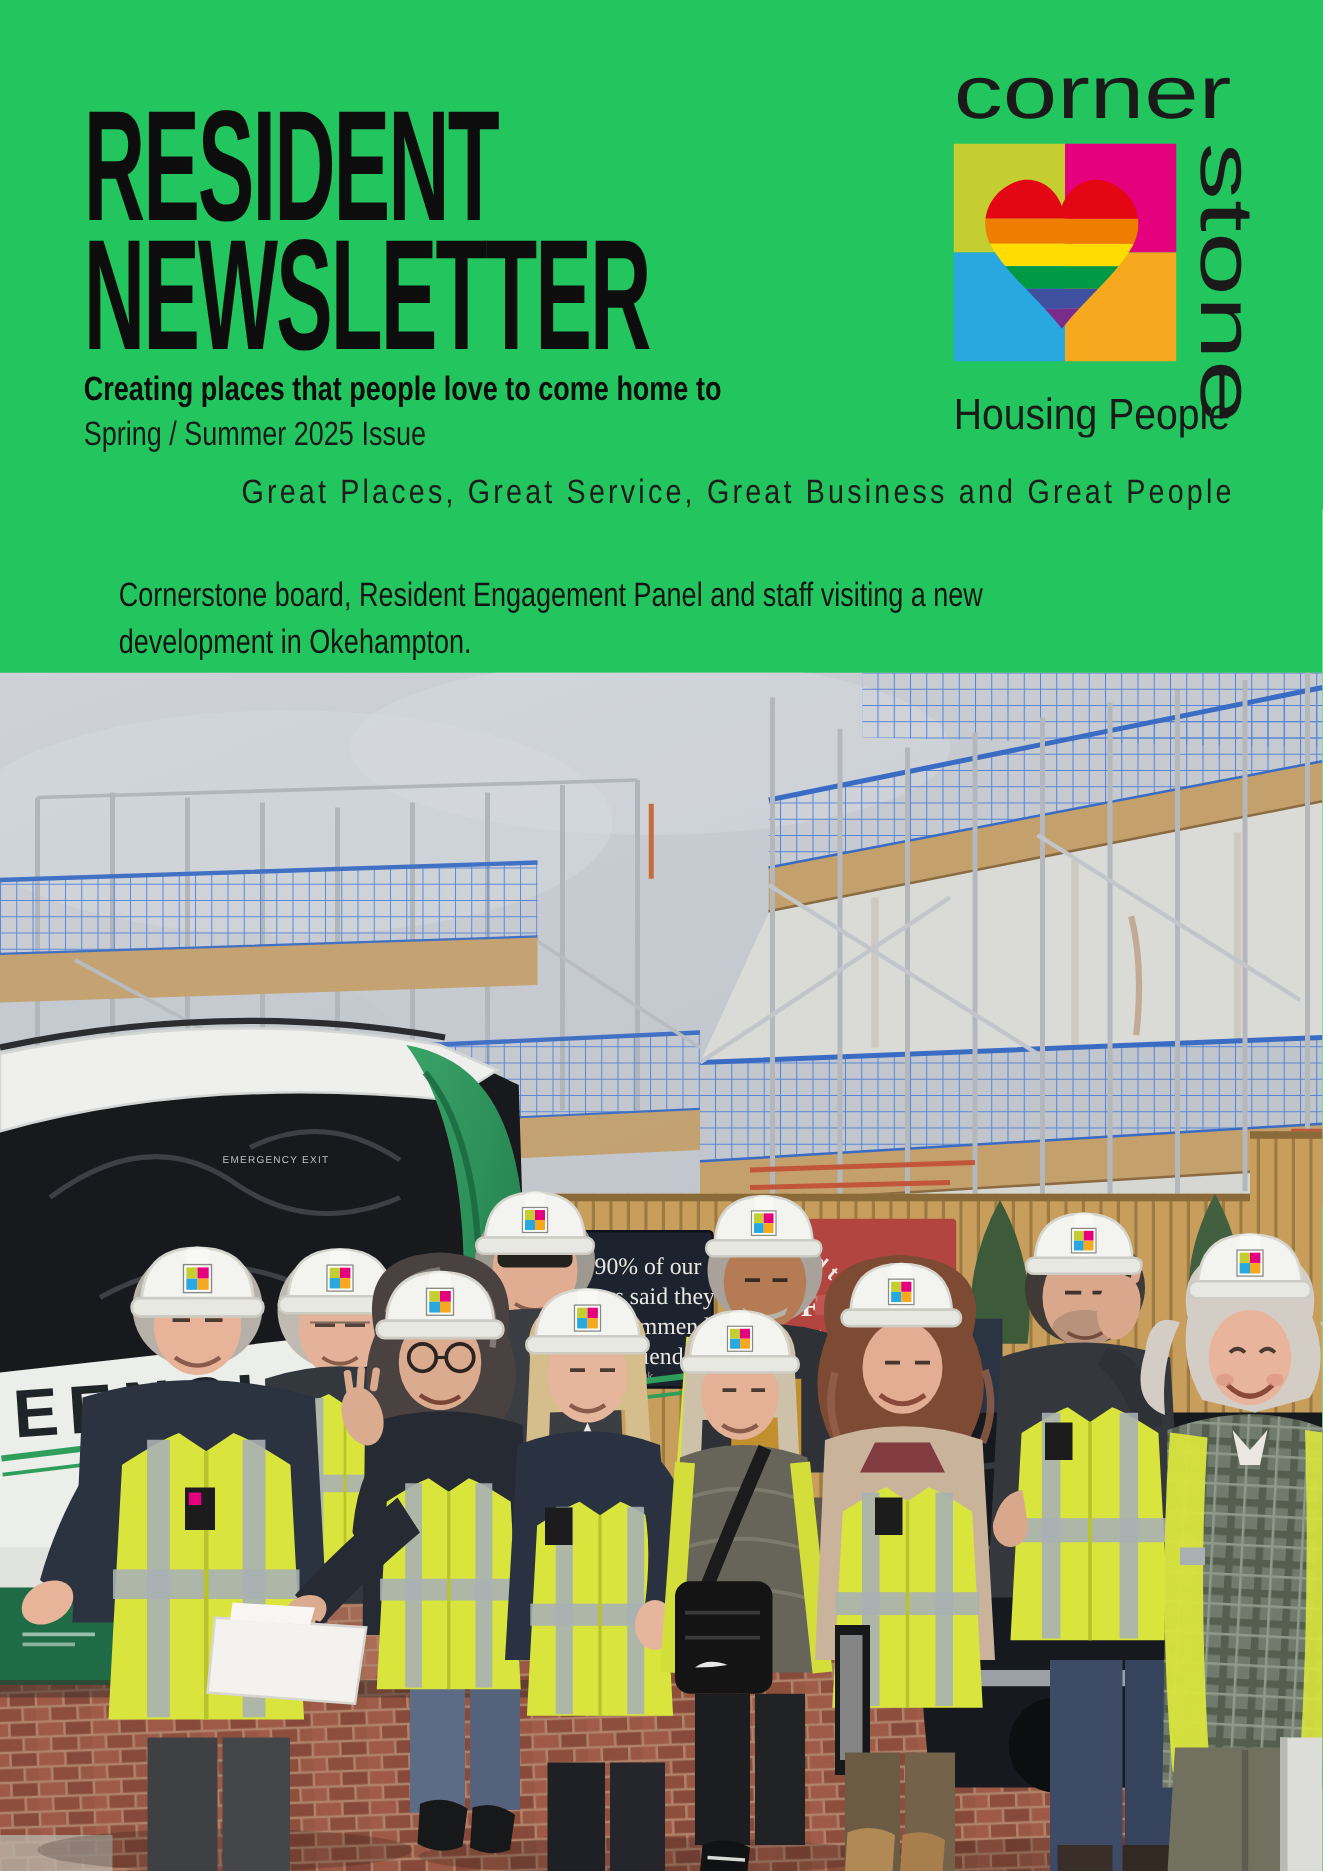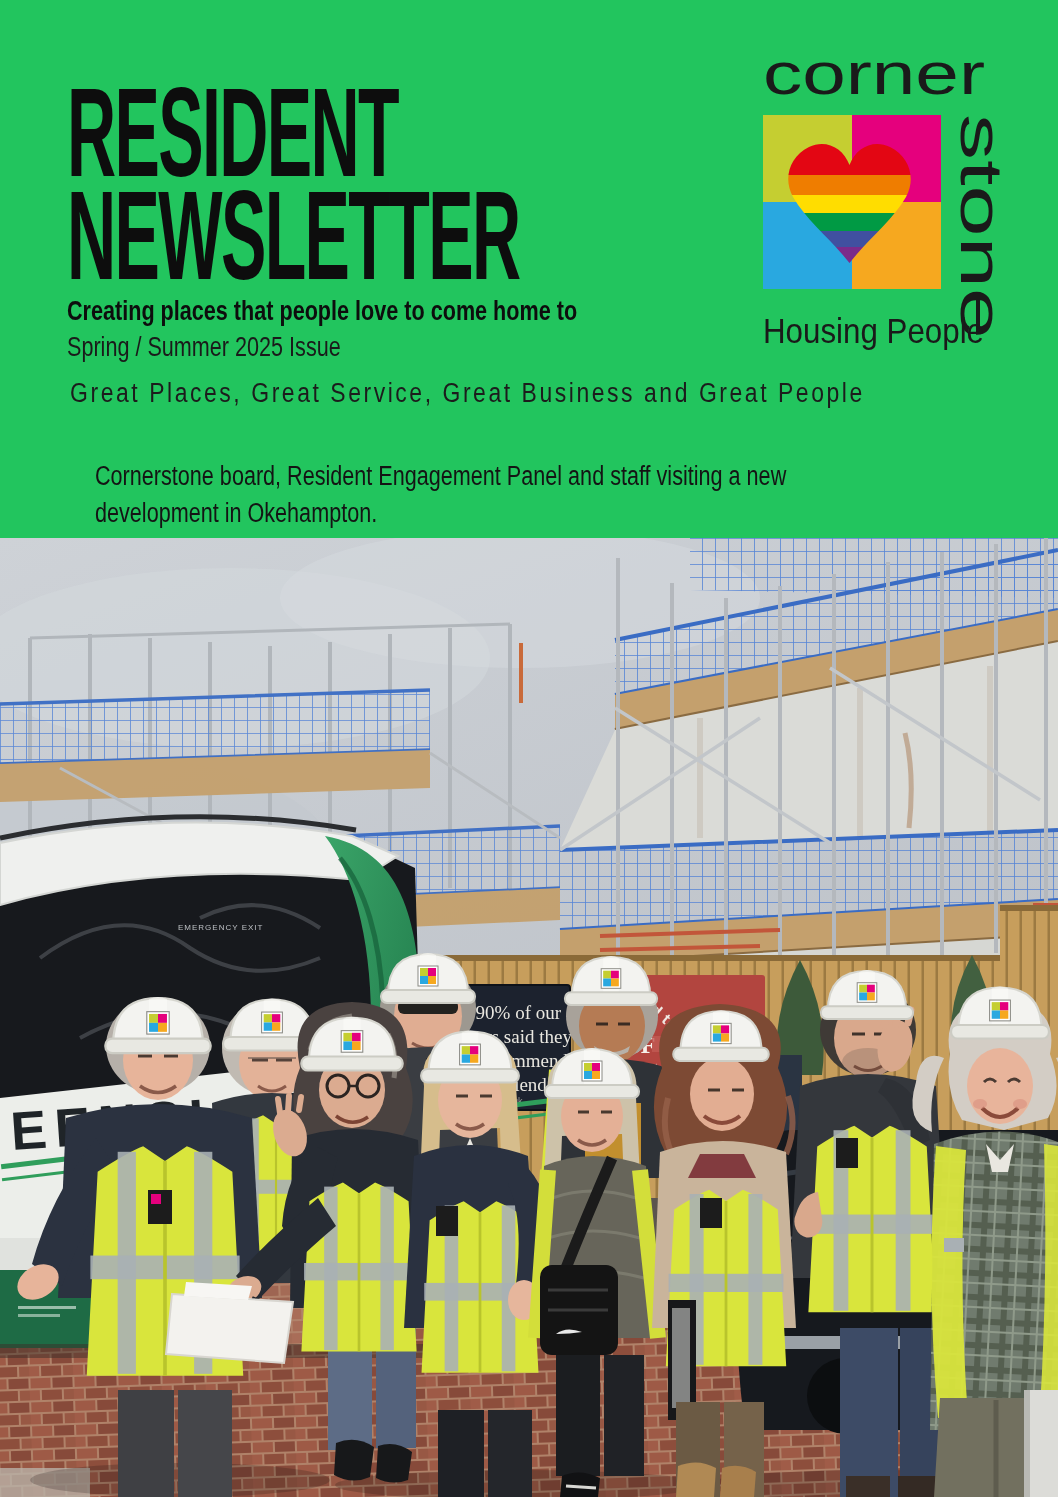--- a/index.html
+++ b/index.html
@@ -4,21 +4,21 @@
 <style>
   html,body{margin:0;padding:0;background:#ffffff;}
   .page{position:relative;width:1058px;height:1497px;background:#22c55e;overflow:hidden;
         font-family:"Liberation Sans",sans-serif;color:#111;padding-left:15px;}
   .title-line{position:absolute;left:67px;font-weight:bold;font-size:126px;line-height:1;
         letter-spacing:-3px;color:#0d0d0d;transform:scaleX(.54);transform-origin:left top;white-space:nowrap;}
   #title1{top:70px;} #title2{top:173px;}
   .sub-block{position:absolute;left:67px;top:293px;transform:scaleX(.8);transform-origin:left top;white-space:nowrap;}
   .sub-bold{font-weight:bold;font-size:27px;line-height:36px;color:#0d0d0d;}
   .sub-reg{font-size:27px;line-height:36px;color:#1a1a1a;}
-  .tagline-wrap{position:absolute;left:0;top:378px;width:1058px;text-align:left;}
+  .tagline-wrap{position:absolute;left:0;top:378px;width:1058px;text-align:right;}
   .tagline{display:inline-block;font-size:27px;letter-spacing:3px;color:#1c1c1c;
         transform:scaleX(.85);transform-origin:center top;white-space:nowrap;}
   .caption{position:absolute;left:95px;top:458px;width:950px;font-size:27px;line-height:37px;color:#141414;
         transform:scaleX(.8);transform-origin:left top;}
   .logo{position:absolute;left:755px;top:50px;width:245px;height:300px;}
   .photo{position:absolute;left:0;top:538px;width:1058px;height:959px;}
   svg text{font-family:"Liberation Sans",sans-serif;}
   .serif{font-family:"Liberation Serif",serif;}
 </style>
 </head>

